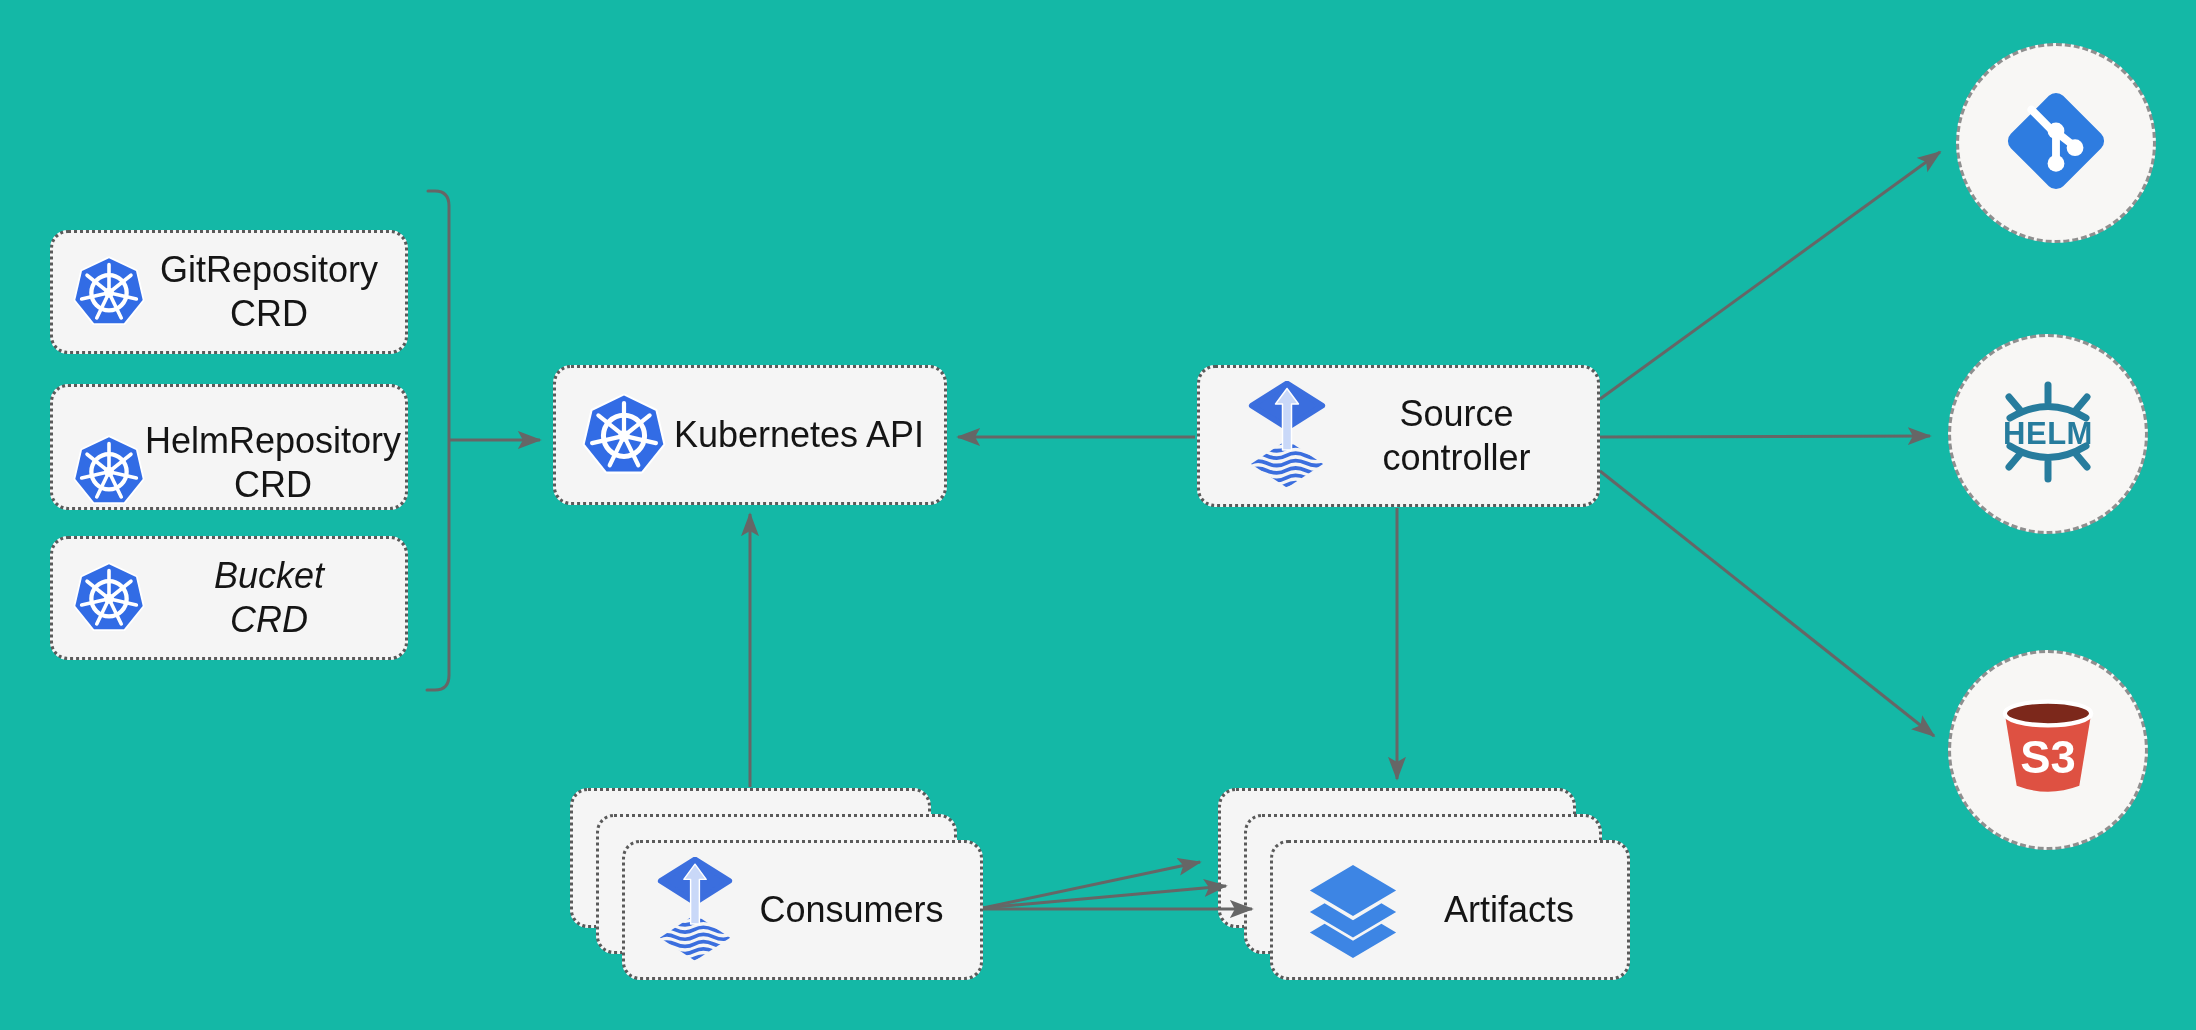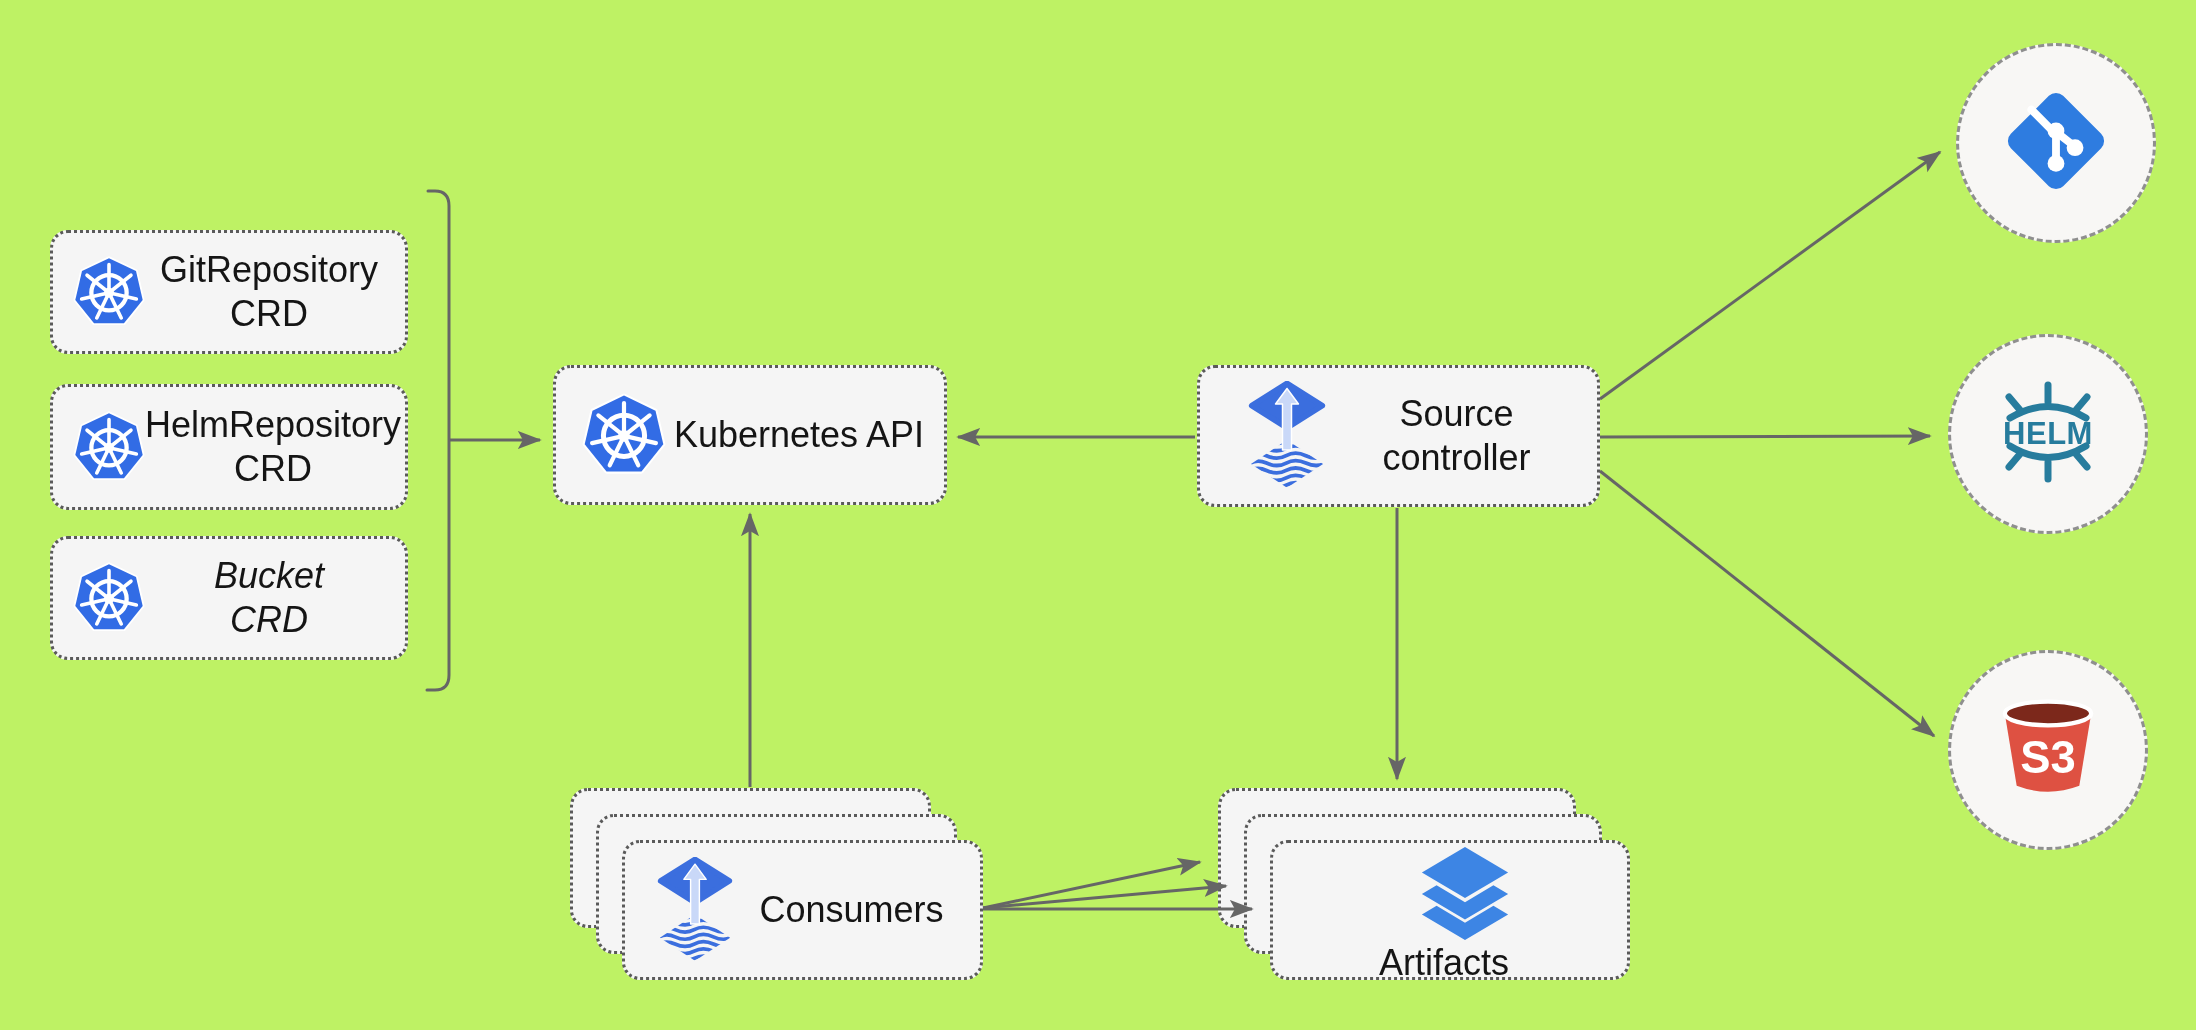--- a/index.html
+++ b/index.html
@@ -1,17 +1,17 @@
 <!DOCTYPE html>
 <html><head>
 <meta charset="utf-8">
 <style>
   html,body{margin:0;padding:0;background:#ffffff;}
   .canvas{
-    position:relative;width:2196px;height:1030px;background:#bef264;
+    position:relative;width:2196px;height:1030px;background:#14b8a6;
     font-family:"Liberation Sans",sans-serif;overflow:hidden;
   }
   .box{
     position:absolute;box-sizing:border-box;background:#F5F5F5;
     border:3px dotted #5A5A5A;border-radius:18px;
     display:flex;align-items:center;z-index:2;
   }
   .stackback{z-index:1;}
   .stackmid{z-index:2;}
   .stackfront{z-index:3;justify-content:space-between;}
@@ -133,21 +133,21 @@
       <svg width="72" height="72" viewBox="0 0 100 100">
           <use href="#sym-k8s"></use>
         </svg>
     </span>
     <span class="lbl">
       <span>GitRepository</span><br>
       <span>CRD</span>
     </span>
   </div>
 
-  <div class="box" style="left:50px;top:384px;width:358px;height:126px;">
+  <div class="box" style="left:50px;top:384px;width:358px;height:126px;align-items:flex-end;">
     <span class="iconwrap" style="margin-left:20px;">
       <svg width="72" height="72" viewBox="0 0 100 100">
           <use href="#sym-k8s"></use>
         </svg>
     </span>
     <span class="lbl">
       <span>HelmRepository</span><br>
       <span>CRD</span>
     </span>
   </div>
@@ -194,21 +194,21 @@
             <use href="#sym-flux"></use>
           </svg>
       </span>
       <span class="lbl">Consumers</span>
     </div>
   </div>
 
   <div>
     <div class="box stackback" style="left:1218px;top:788px;width:358px;height:140px;"></div>
     <div class="box stackmid" style="left:1244px;top:814px;width:358px;height:140px;"></div>
-    <div class="box stackfront" style="left:1270px;top:840px;width:360px;height:140px;flex-direction:column;">
+    <div class="box stackfront" style="left:1270px;top:840px;width:360px;height:140px;">
       <span class="iconwrap" style="margin-left:30px;">
         <svg width="100" height="98" viewBox="0 0 100 100">
             <use href="#sym-layers"></use>
           </svg>
       </span>
       <span class="lbl">Artifacts</span>
     </div>
   </div>
 
   <div class="circle" style="left:1956px;top:43px;">

